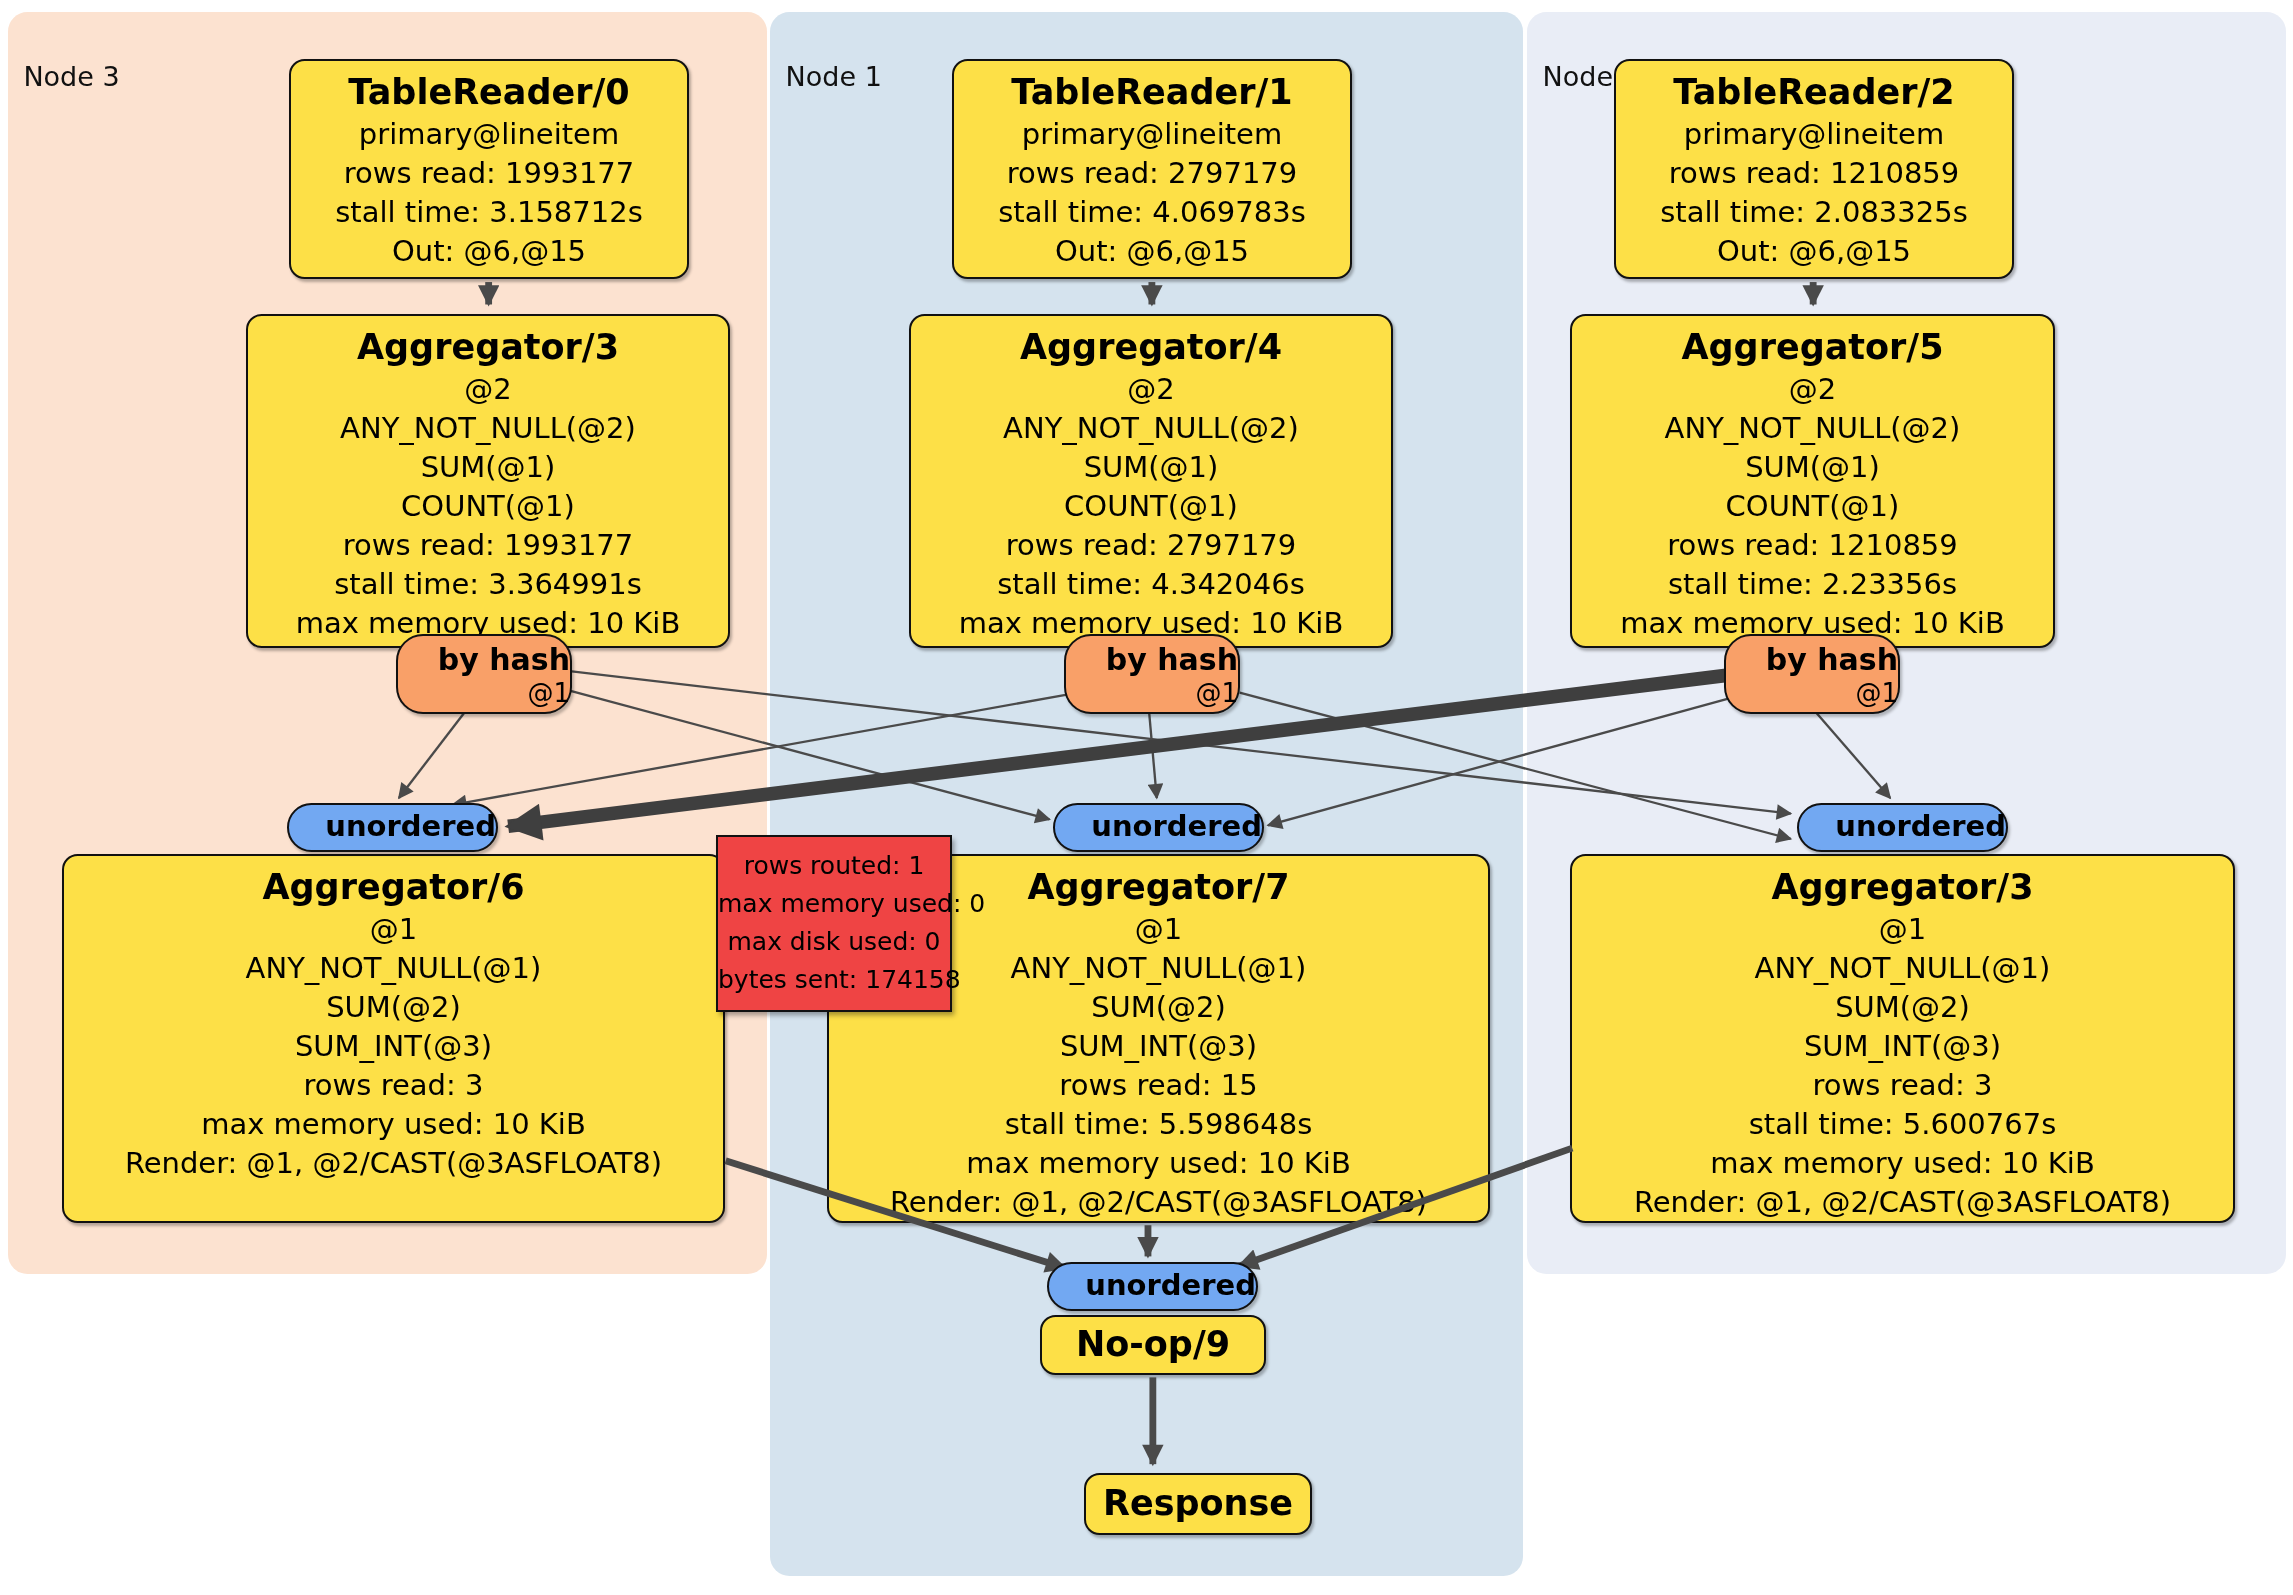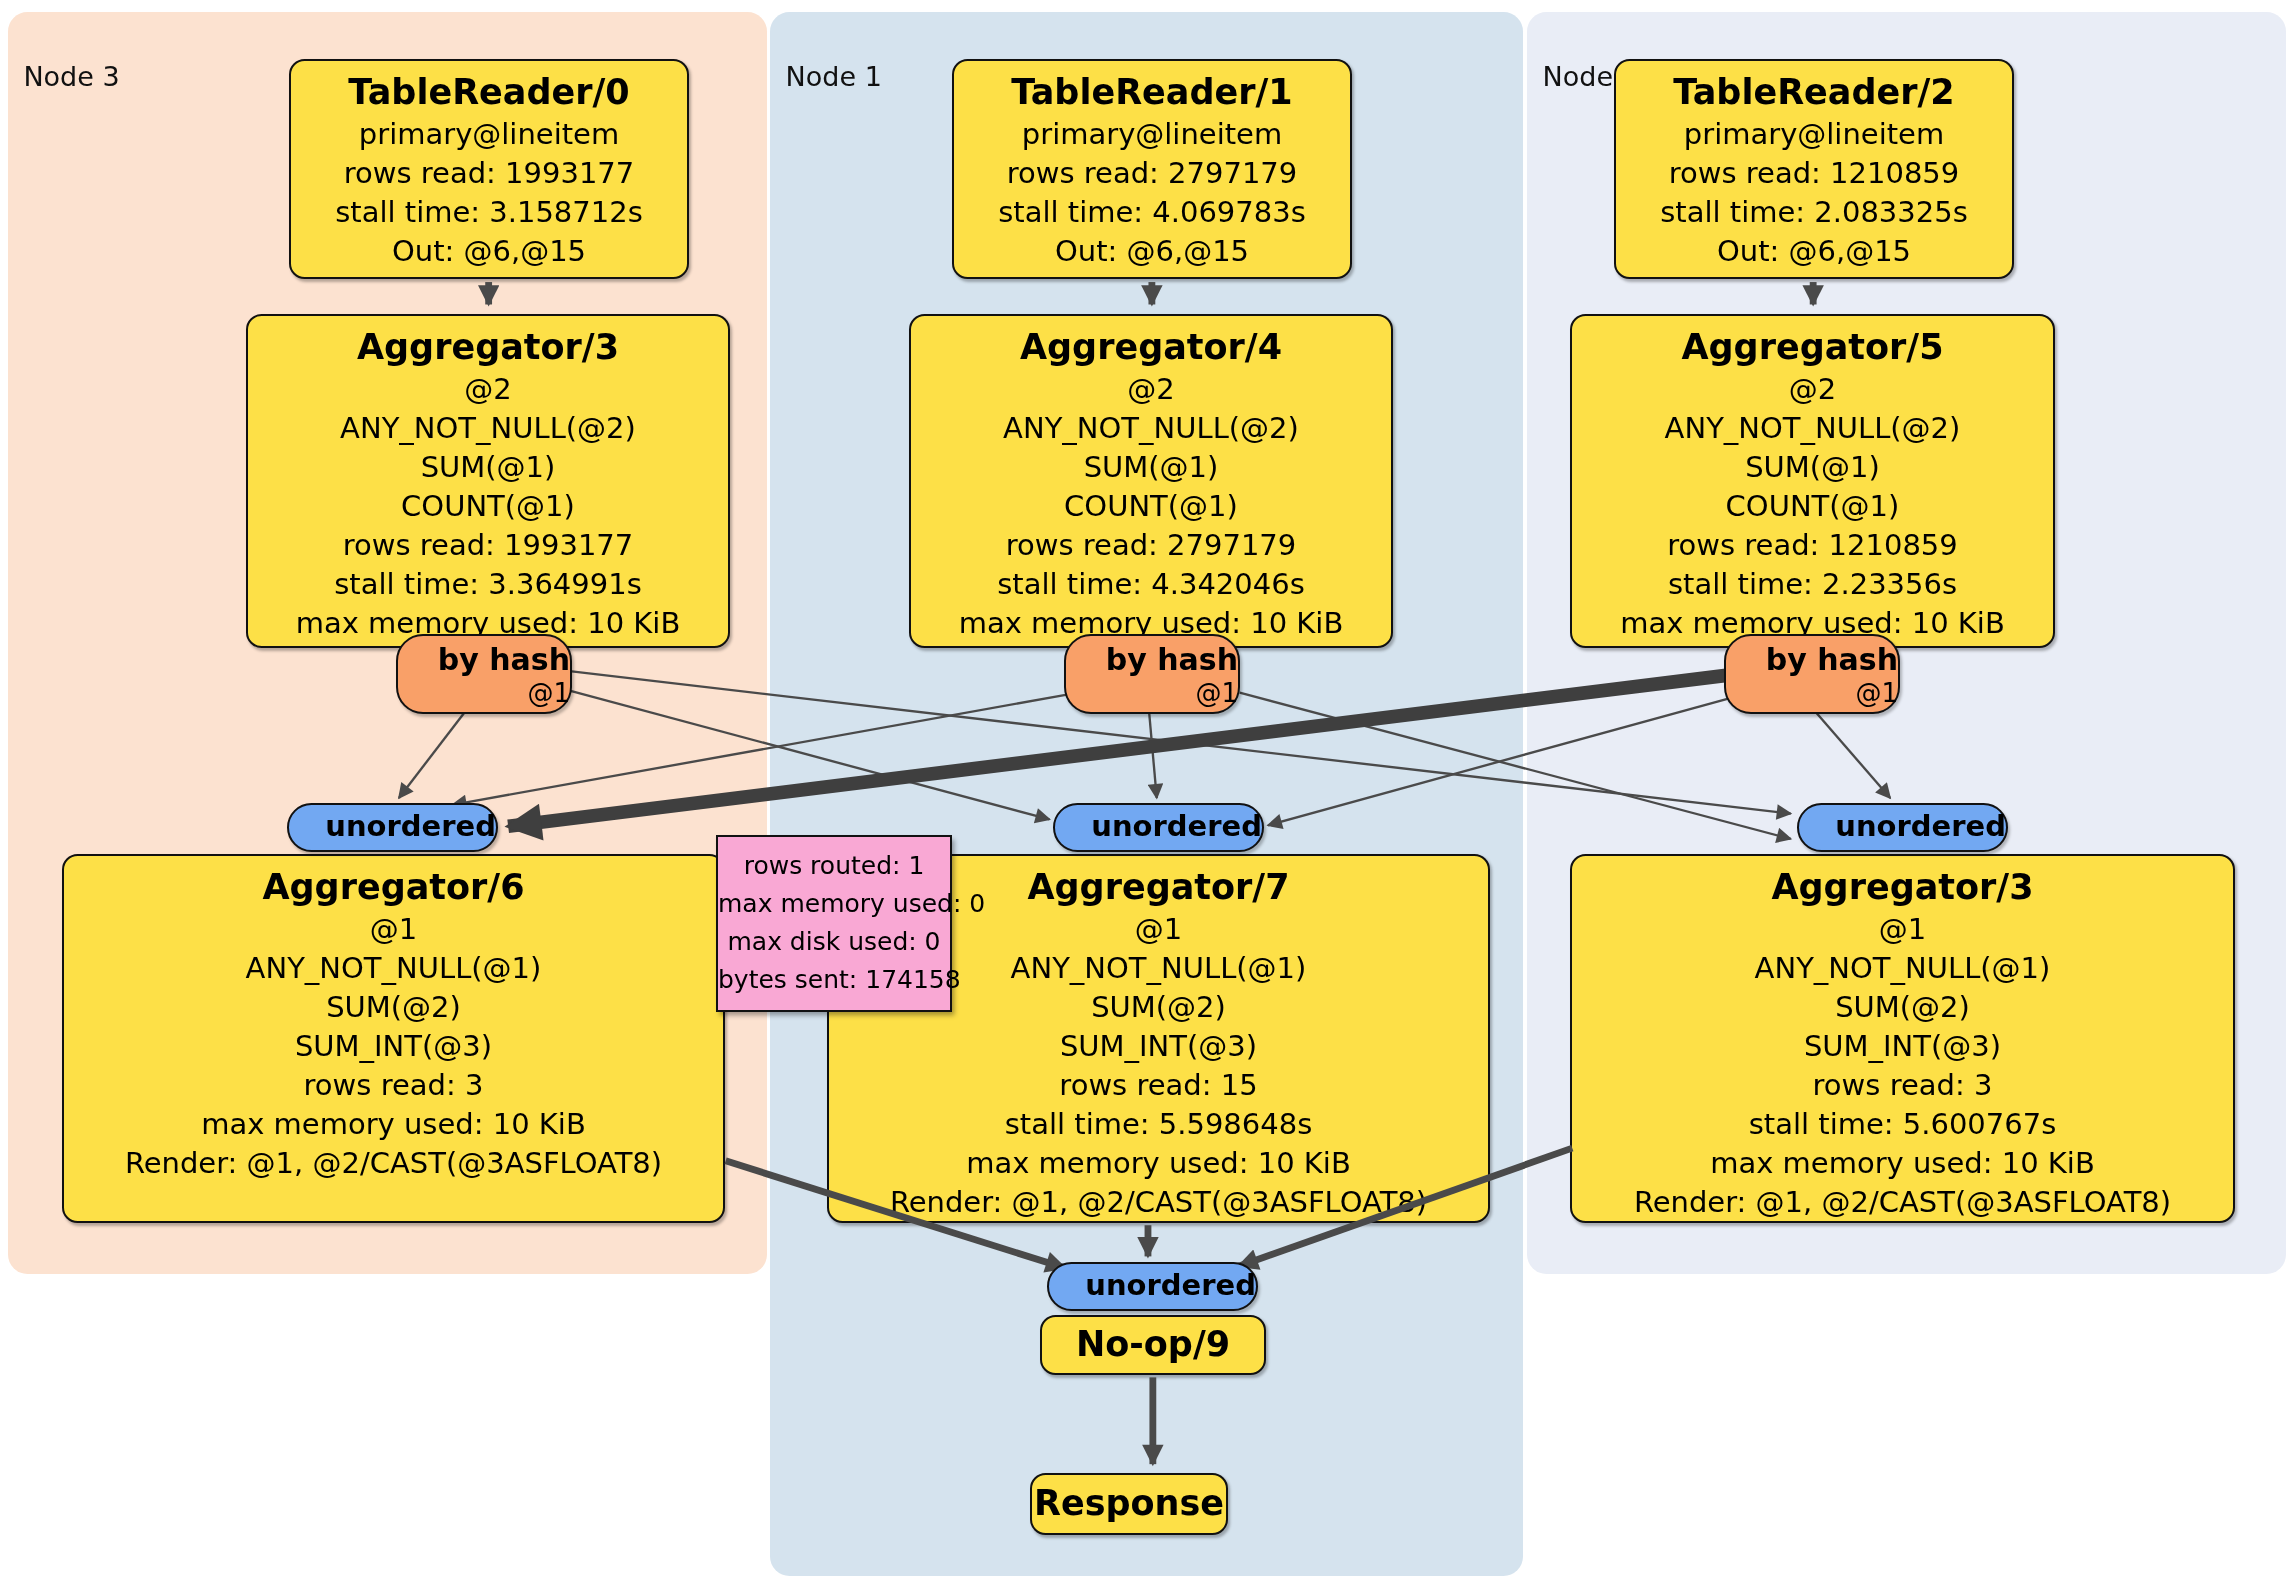--- a/index.html
+++ b/index.html
@@ -22,21 +22,21 @@
   .glines .line { font-size:29px; line-height:39px; white-space:nowrap; }
 
   .pill { position:absolute; box-sizing:border-box; border:2.9px solid #111; text-align:right; color:#000; }
   .router { background:#f9a068; border-radius:27px; z-index:6; box-shadow:2px 2.9px 2.9px rgba(0,0,0,0.25); }
   .router-title { font-weight:bold; font-size:30px; line-height:39px; padding-top:3.9px; }
   .router-sub { font-size:26px; line-height:29px; }
   .stream { background:#72a8f2; border-radius:24.4px; z-index:6; font-weight:bold; font-size:29px; line-height:42px; box-shadow:2px 2.9px 2.9px rgba(0,0,0,0.25); }
 
   .tooltip {
     position:absolute; left:716px; top:835px; width:236px; height:177px; box-sizing:border-box;
-    background:#f9a8d4; border:2px solid #111; z-index:8; text-align:center; padding-top:9.8px;
+    background:#ef4444; border:2px solid #111; z-index:8; text-align:center; padding-top:9.8px;
     box-shadow:2.9px 3.9px 4.9px rgba(0,0,0,0.35);
   }
   .tooltip .line { font-size:25px; line-height:38px; white-space:nowrap; }
 
   svg.edges { position:absolute; left:0; top:0; z-index:5; pointer-events:none; }
   .e-thin  { stroke:#4a4a4a; stroke-width:2.4px; fill:none; }
   .e-med   { stroke:#4a4a4a; stroke-width:7px;  fill:none; }
   .e-thick { stroke:#3f3f3f; stroke-width:14px; fill:none; }
 </style>
 </head>
@@ -154,21 +154,21 @@
         <div class="line">rows read: 3</div>
         <div class="line">stall time: 5.600767s</div>
         <div class="line">max memory used: 10 KiB</div>
         <div class="line">Render: @1, @2/CAST(@3ASFLOAT8)</div>
       </div>
   </div>
 
   <div class="gbox" style="left:1040px;top:1315px;width:226px;height:60px;padding-top:4.9px">
     <div class="gtitle">No-op/9</div>
   </div>
-  <div class="gbox" style="left:1030px;top:1473px;width:198px;height:62px;padding-top:5.9px">
+  <div class="gbox" style="left:1084px;top:1473px;width:228px;height:62px;padding-top:5.9px">
     <div class="gtitle">Response</div>
   </div>
 
   <svg class="edges" width="2294" height="1596" viewBox="0 0 2352 1636">
     <defs>
       <marker id="ah-thin" viewBox="0 0 10 10" refX="9" refY="5" markerWidth="22" markerHeight="16" orient="auto" markerUnits="userSpaceOnUse">
         <path d="M0,0 L10,5 L0,10 z" fill="#4a4a4a"></path>
       </marker>
       <marker id="ah-med" viewBox="0 0 10 10" refX="9" refY="5" markerWidth="30" markerHeight="22" orient="auto" markerUnits="userSpaceOnUse">
         <path d="M0,0 L10,5 L0,10 z" fill="#4a4a4a"></path>

